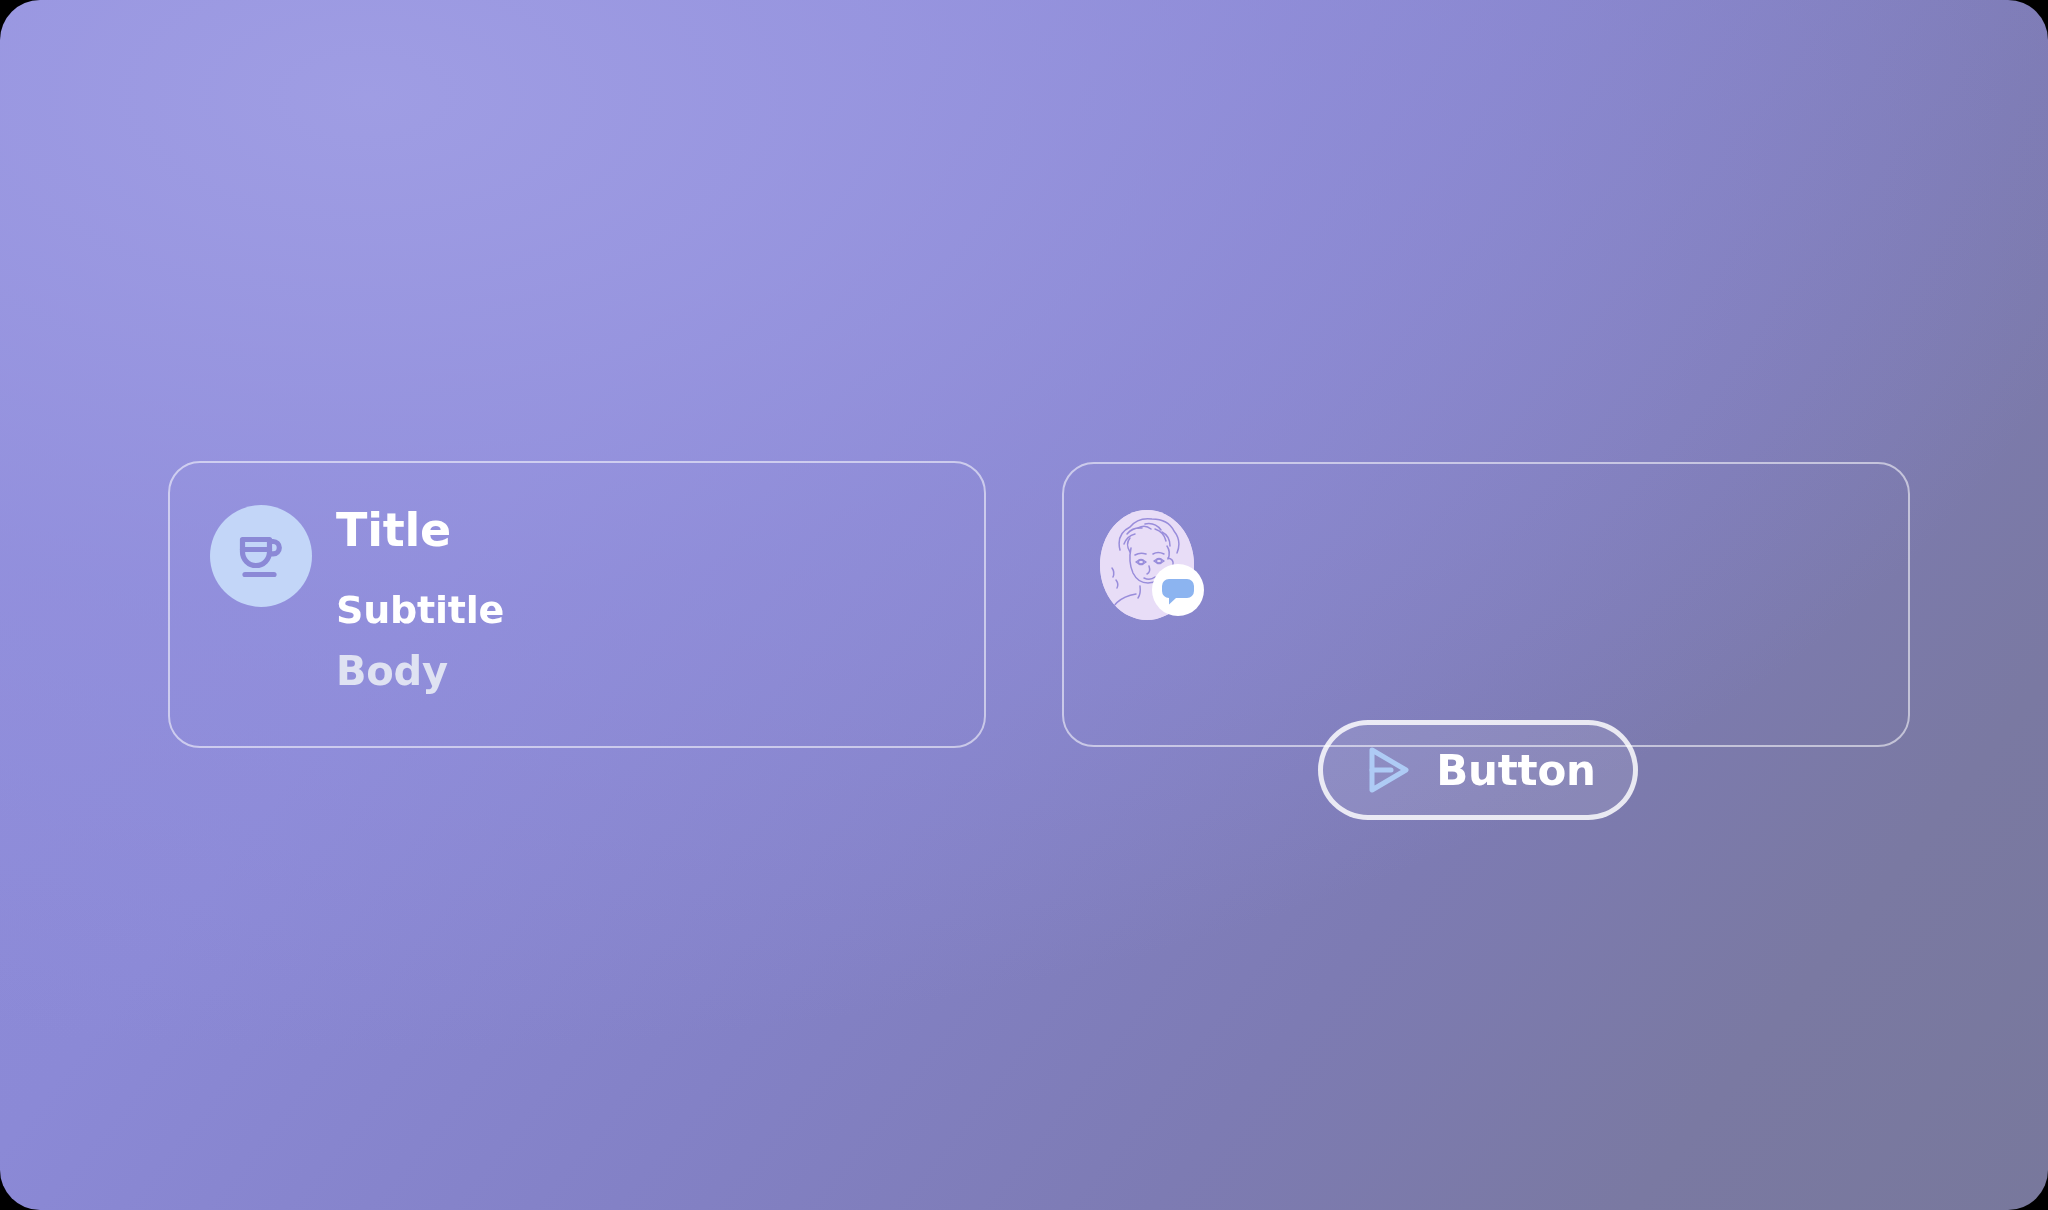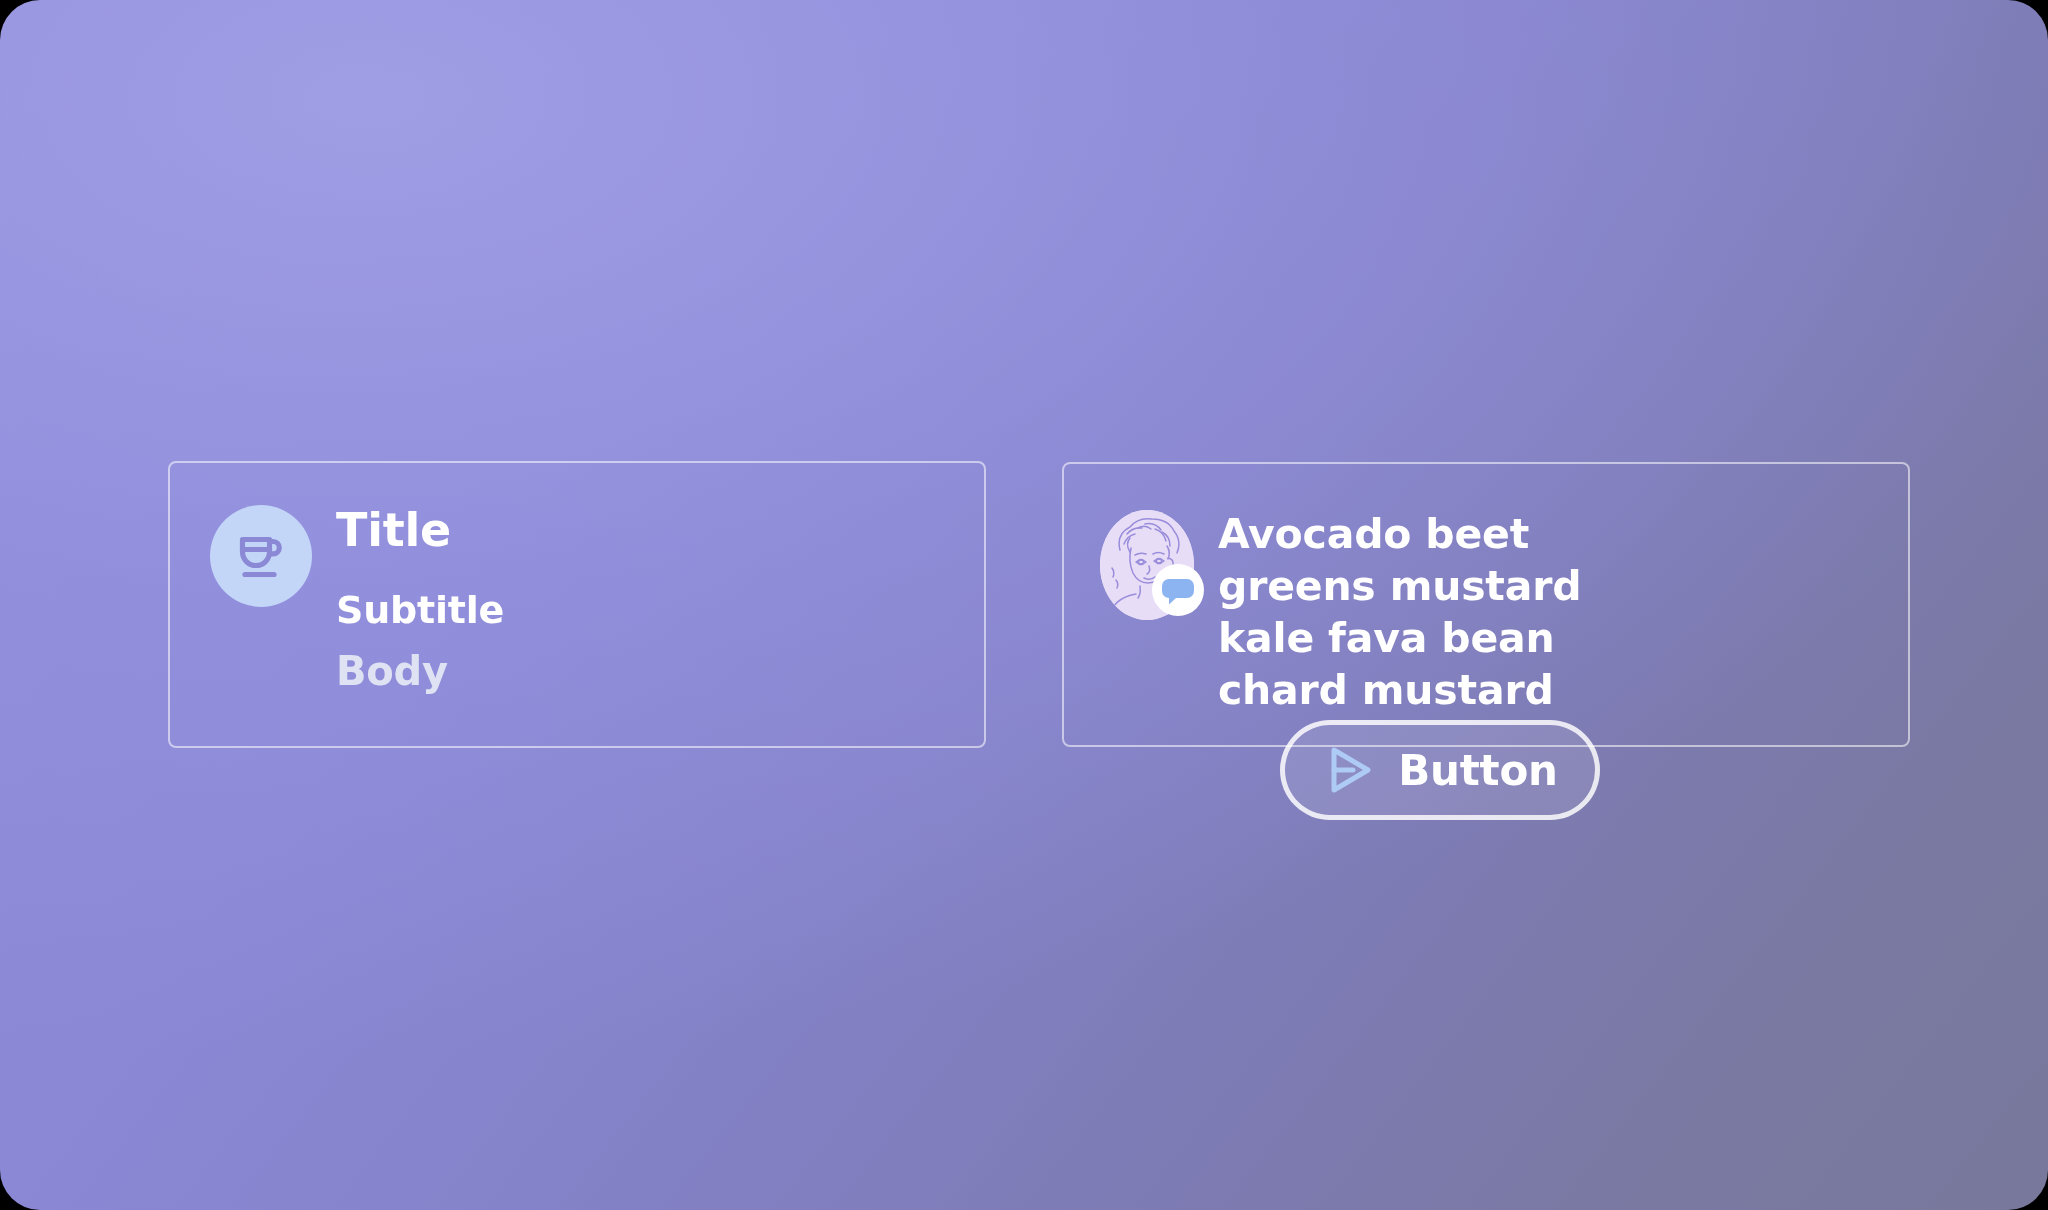--- a/index.html
+++ b/index.html
@@ -24,21 +24,21 @@
     background:
       radial-gradient(120% 110% at 18% 8%, rgba(160,158,228,0.95) 0%, rgba(150,147,224,0.55) 38%, rgba(150,147,224,0.0) 72%),
       linear-gradient(128deg, #8f8ddb 0%, #8b89d6 30%, #8381c6 52%, #7d7bb3 70%, #7a79a2 86%, #78789c 100%);
   }
 
   
   .card {
     position: absolute;
     box-sizing: border-box;
     border: 2px solid rgba(255,255,255,0.55);
-    border-radius: 8px;
+    border-radius: 32px;
     background: transparent;
   }
 
   
   #card-left {
     left: 168px;
     top: 461px;
     width: 818px;
     height: 287px;
   }
@@ -148,21 +148,21 @@
     font-weight: 700;
     color: #ffffff;
     line-height: 1.27;
     letter-spacing: -0.2px;
     max-width: 470px;
   }
 
   
   #send-button {
     position: absolute;
-    left: 1280px;
+    left: 1318px;
     top: 720px;
     width: 320px;
     height: 100px;
     box-sizing: border-box;
     border-radius: 50px;
     border: 5px solid rgba(255,255,255,0.82);
     background: rgba(255,255,255,0.10);
     display: flex;
     align-items: center;
     justify-content: center;
@@ -252,21 +252,20 @@
             </g>
           </svg>
         </div>
         <div class="avatar-badge">
           <svg width="40" height="40" viewBox="0 0 40 40" aria-hidden="true">
             <path d="M11 9 h18 a7 7 0 0 1 7 7 v5 a7 7 0 0 1 -7 7 h-11 l-7 6.5 v-6.5 h-0 a7 7 0 0 1 -7 -7 v-5 a7 7 0 0 1 7 -7 z" fill="#8cb4f0"></path>
           </svg>
         </div>
       </div>
 
-      <div class="right-text">Avocado beet greens mustard kale fava bean chard mustard</div>
 
     </div>
   </div>
 
   <div id="send-button">
     <svg width="54" height="54" viewBox="0 0 54 54" aria-hidden="true">
       <g fill="none" stroke="#aecbf5" stroke-width="5" stroke-linejoin="round" stroke-linecap="round">
         <path d="M12 7 L46 27 L12 47 Z"></path>
         <line x1="12" y1="27" x2="31" y2="27"></line>
       </g>

